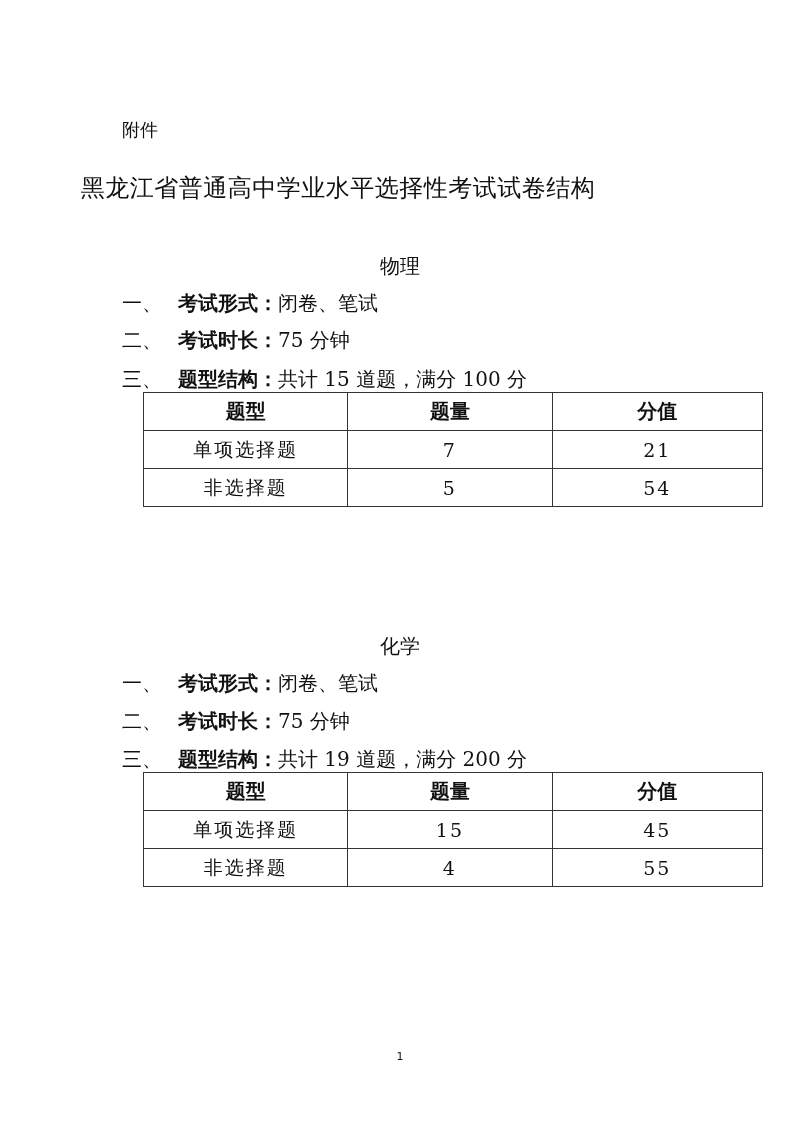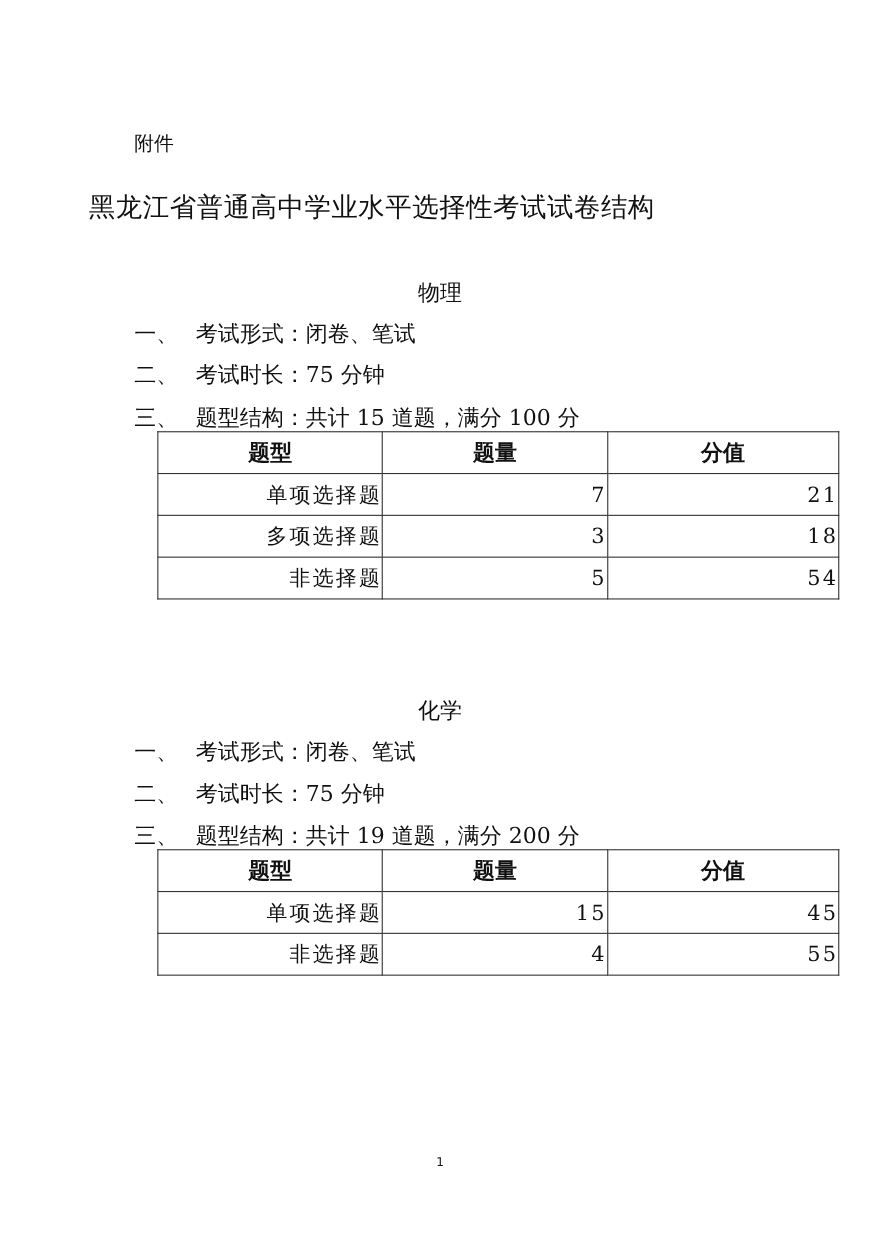--- a/index.html
+++ b/index.html
@@ -3,26 +3,26 @@
 <meta charset="utf-8">
 <style>
   html, body { margin:0; padding:0; background:#fff; }
   body { width:800px; height:1131px; position:relative; color:#111; font-family:"DejaVu Serif", serif; overflow:hidden; }
   .abs { position:absolute; }
   .attach { left:122px; top:118px; font-size:18px; font-family:"DejaVu Sans", sans-serif; }
   .title { left:0; width:676px; top:172px; text-align:center; font-size:24px; font-family:"DejaVu Sans", sans-serif; letter-spacing:0.5px; }
   .subject { left:0; width:800px; text-align:center; font-size:20px; }
   .line { left:122px; font-size:20px; white-space:nowrap; }
   .line .num { display:inline-block; width:56px; font-family:"DejaVu Sans", sans-serif; }
-  .line .lbl { font-family:"DejaVu Sans", sans-serif; font-weight:normal; }
+  .line .lbl { font-family:"DejaVu Sans", sans-serif; font-weight:bold; }
   .line .val { }
   table { position:absolute; left:143px; width:620px; border-collapse:collapse; }
   td, th { border:1.3px solid #333; text-align:center; height:37px; padding:0; font-size:19px; }
   th { font-family:"DejaVu Sans", sans-serif; font-weight:bold; font-size:20px; }
-  td { font-family:"DejaVu Serif", serif; letter-spacing:2px;text-align:right; }
+  td { font-family:"DejaVu Serif", serif; letter-spacing:2px; }
   .pagenum { left:0; width:800px; top:1050px; text-align:center; font-size:11px; font-family:"DejaVu Sans", sans-serif; }
 </style>
 </head>
 <body>
 
 <div class="abs attach">附件</div>
 <div class="abs title">黑龙江省普通高中学业水平选择性考试试卷结构</div>
 
 <div class="abs subject" style="top:253px;">物理</div>
 <div class="abs line" style="top:290px;">
@@ -38,25 +38,20 @@
   <tbody>
       <tr>
     <th style="width:33%;">题型</th>
     <th style="width:33%;">题量</th>
     <th>分值</th>
   </tr>
   <tr>
     <td>单项选择题</td>
     <td>7</td>
     <td>21</td>
-  </tr>
-  <tr>
-    <td>多项选择题</td>
-    <td>3</td>
-    <td>18</td>
   </tr>
   <tr>
     <td>非选择题</td>
     <td>5</td>
     <td>54</td>
   </tr>
 </tbody>
   </table>
 
 <div class="abs subject" style="top:633px;">化学</div>

